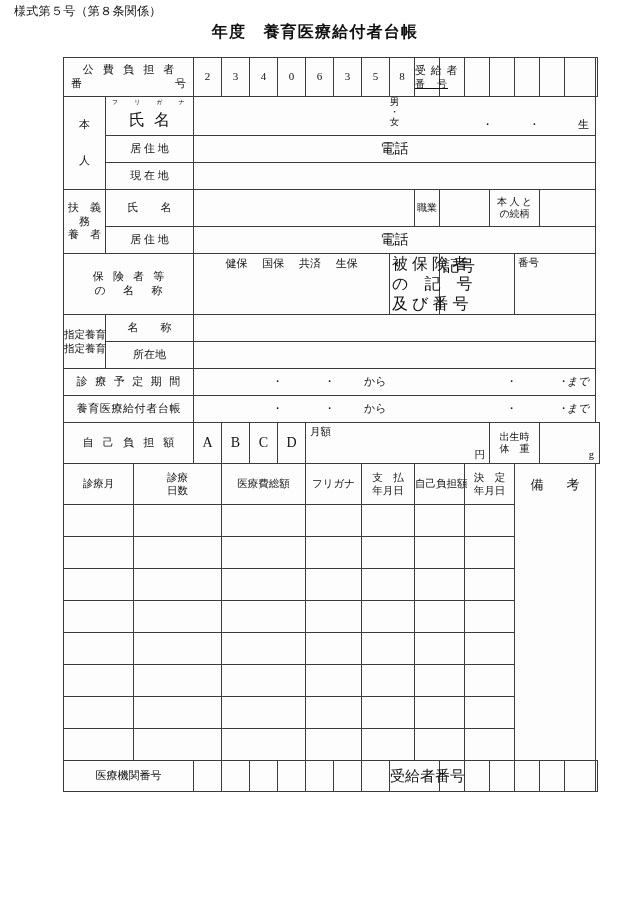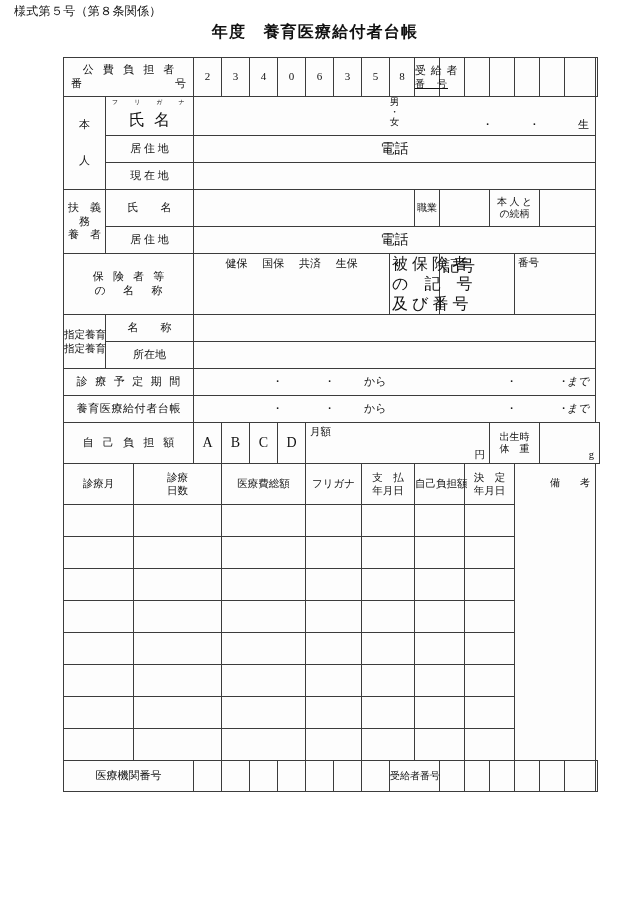--- a/index.html
+++ b/index.html
@@ -459,21 +459,21 @@
       <span class="vstack">年月日</span>
     </td>
     <td colspan="2">
       <span class="vstack">自己負担額</span>
     </td>
     <td colspan="2">
       <span class="vstack">決　定</span>
       <span class="vstack">年月日</span>
     </td>
     <td colspan="3" rowspan="9" style="vertical-align:top">
-      <span style="display:block;text-align:right;padding-top:13px;letter-spacing:5px;text-indent:5px;font-size:10px">備　考</span>
+      <span style="display:block;text-align:center;padding-top:13px;letter-spacing:5px;text-indent:5px;font-size:13px">備　考</span>
     </td>
   </tr>
 
   <tr class="datarow">
     <td colspan="2"></td>
     <td colspan="2"></td>
     <td colspan="3"></td>
     <td colspan="2"></td>
     <td colspan="2"></td>
     <td colspan="2"></td>
@@ -545,21 +545,21 @@
 
   <tr>
     <td colspan="3" class="bottomlbl numcell">医療機関番号</td>
     <td class="digit"></td>
     <td class="digit"></td>
     <td class="digit"></td>
     <td class="digit"></td>
     <td class="digit"></td>
     <td class="digit"></td>
     <td class="digit"></td>
-    <td colspan="2" class="bottomlbl" style="font-size:10px">受給者番号</td>
+    <td colspan="2" class="bottomlbl" style="font-size:15px">受給者番号</td>
     <td class="digit"></td>
     <td class="digit"></td>
     <td class="digit"></td>
     <td class="digit"></td>
     <td class="digit"></td>
     <td class="digit"></td>
     <td class="digit"></td>
   </tr>
 </tbody>
   </table>

